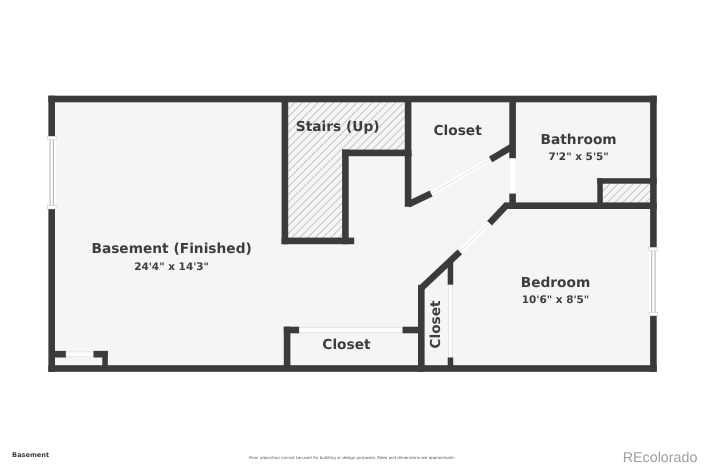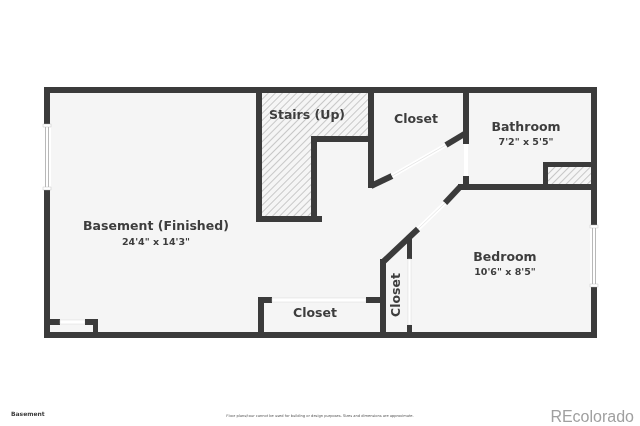--- a/index.html
+++ b/index.html
@@ -2,21 +2,21 @@
 <html><head>
 <meta charset="utf-8">
 <style>
   html, body { margin: 0; padding: 0; background: #ffffff; }
   body { width: 640px; height: 426px; position: relative; overflow: hidden; font-family: "DejaVu Sans", sans-serif; }
   #plan { position: absolute; left: 0; top: 0; width: 640px; height: 426px; }
   .room-label { font-family: "DejaVu Sans", sans-serif; font-weight: bold; fill: #3d3d3d; font-size: 12.5px; }
   .room-dim { font-family: "DejaVu Sans", sans-serif; font-weight: bold; fill: #3d3d3d; font-size: 9.5px; }
   .footer-left { position: absolute; left: 11px; top: 410px; font-size: 6px; font-weight: bold; color: #3d3d3d; font-family: "DejaVu Sans", sans-serif; }
   .footer-center { position: absolute; left: 0; width: 640px; top: 414px; text-align: center; font-size: 3.6px; color: #555; font-family: "DejaVu Sans", sans-serif; }
-  .footer-right { position: absolute; right: 6px; top: 408px; font-size: 16px; color: #a0a0a0; font-family: "Liberation Sans", sans-serif; }
+  .footer-right { position: absolute; right: 6px; top: 408px; font-size: 13px; color: #a0a0a0; font-family: "Liberation Sans", sans-serif; }
 </style>
 </head>
 <body>
 
 <svg id="plan" viewBox="0 0 640 426" xmlns="http://www.w3.org/2000/svg">
   <defs>
     <pattern id="hatch" patternUnits="userSpaceOnUse" width="5" height="5" patternTransform="rotate(45)">
       <rect width="5" height="5" fill="#f5f5f5"></rect>
       <line x1="0" y1="0" x2="0" y2="5" stroke="#9a9a9a" stroke-width="1"></line>
     </pattern>

